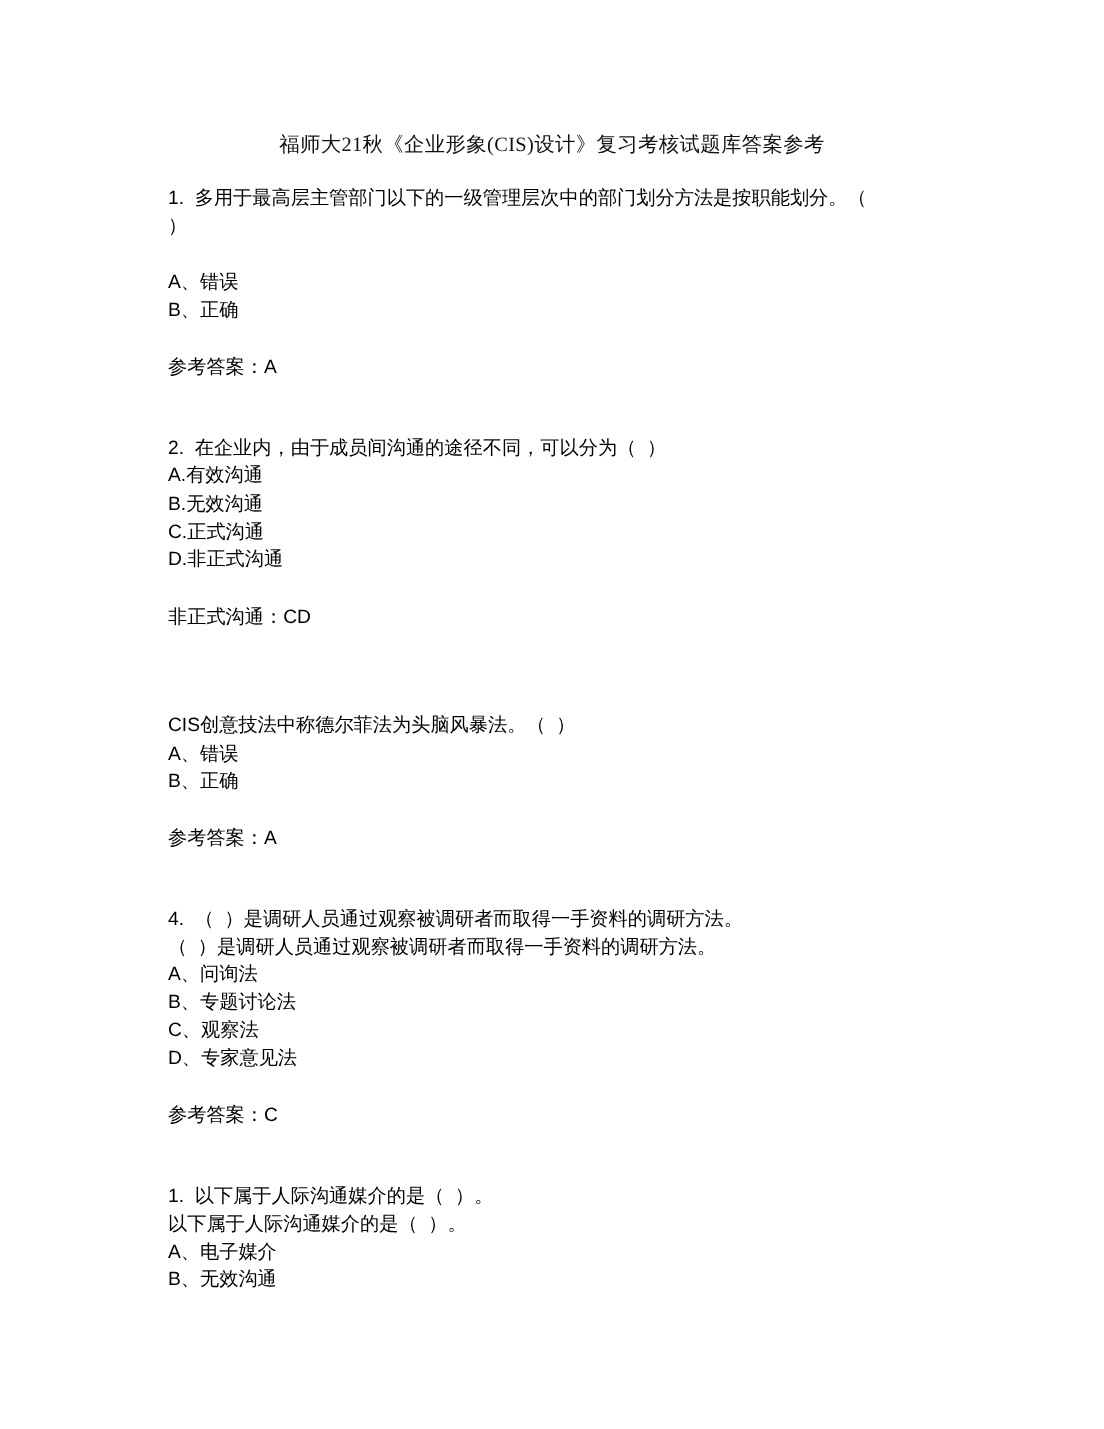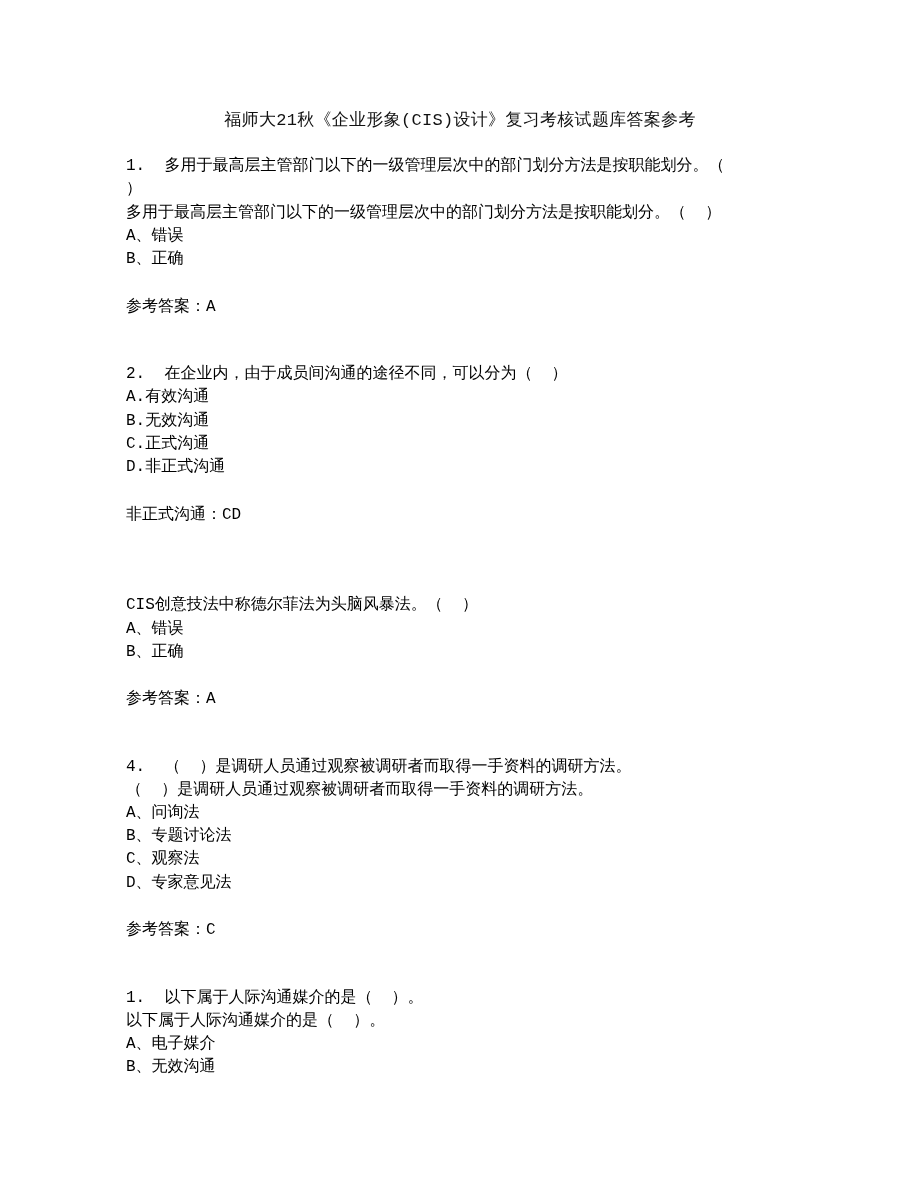--- a/index.html
+++ b/index.html
@@ -1,36 +1,35 @@
 <!DOCTYPE html>
 <html><head>
 <meta charset="utf-8">
 <style>
   html, body { margin: 0; padding: 0; background: #ffffff; }
   body { width: 920px; height: 1191px; position: relative; overflow: hidden; }
   .page { position: absolute; left: 0; top: 0; width: 920px; height: 1191px; background: #fff; }
   .title {
     position: absolute; left: 0; top: 110px; width: 920px; text-align: center;
-    font-family: Liberation Mono, monospace; font-size: 17px; color: #111;
+    font-family: Liberation Serif, serif; font-size: 17px; color: #111;
     line-height: 22px; letter-spacing: 0.3px;
   }
   .line {
-    position: absolute; left: 126px; font-family: Liberation Mono, monospace;
+    position: absolute; left: 140px; font-family: Liberation Sans, sans-serif;
     font-size: 16px; color: #000; line-height: 22px; white-space: pre;
   }
 </style>
 </head>
 <body>
 
 <div class="page">
   <div class="title">福师大21秋《企业形象(CIS)设计》复习考核试题库答案参考</div>
 
   <div class="line" style="top:155px">1.  多用于最高层主管部门以下的一级管理层次中的部门划分方法是按职能划分。（</div>
   <div class="line" style="top:178px">）</div>
-  <div class="line" style="top:202px">多用于最高层主管部门以下的一级管理层次中的部门划分方法是按职能划分。（  ）</div>
   <div class="line" style="top:225px">A、错误</div>
   <div class="line" style="top:248px">B、正确</div>
   <div class="line" style="top:296px">参考答案：A</div>
 
   <div class="line" style="top:363px">2.  在企业内，由于成员间沟通的途径不同，可以分为（  ）</div>
   <div class="line" style="top:386px">A.有效沟通</div>
   <div class="line" style="top:410px">B.无效沟通</div>
   <div class="line" style="top:433px">C.正式沟通</div>
   <div class="line" style="top:456px">D.非正式沟通</div>
   <div class="line" style="top:504px">非正式沟通：CD</div>

